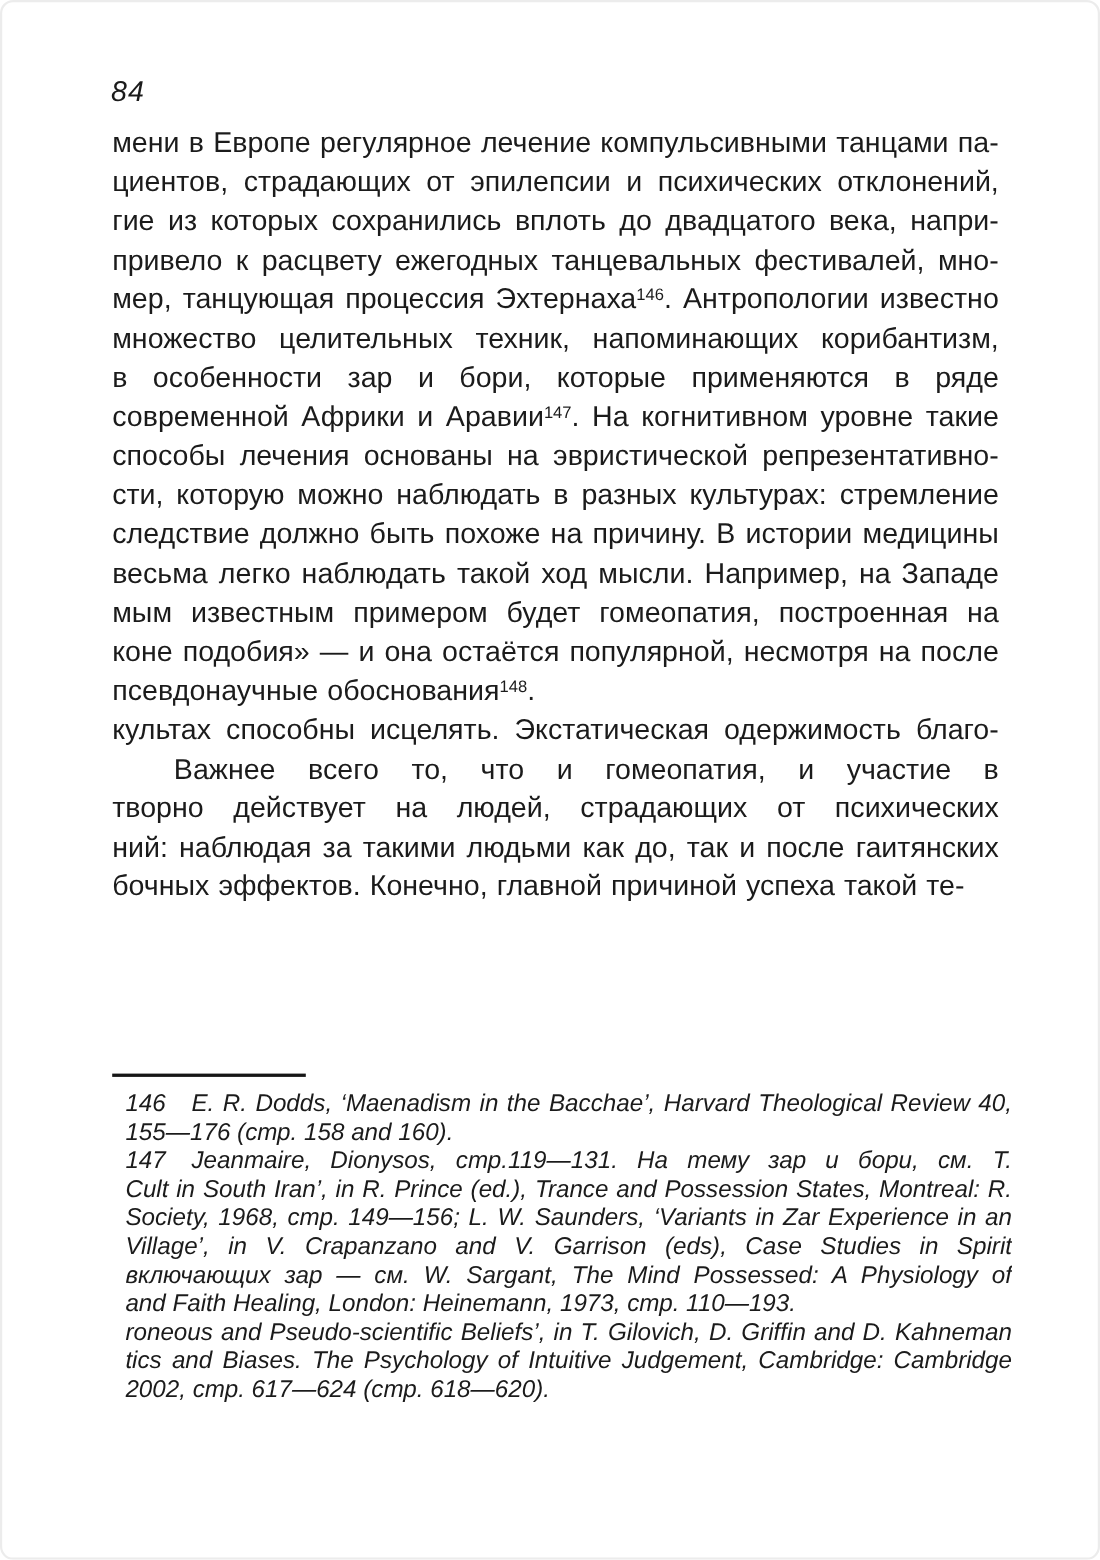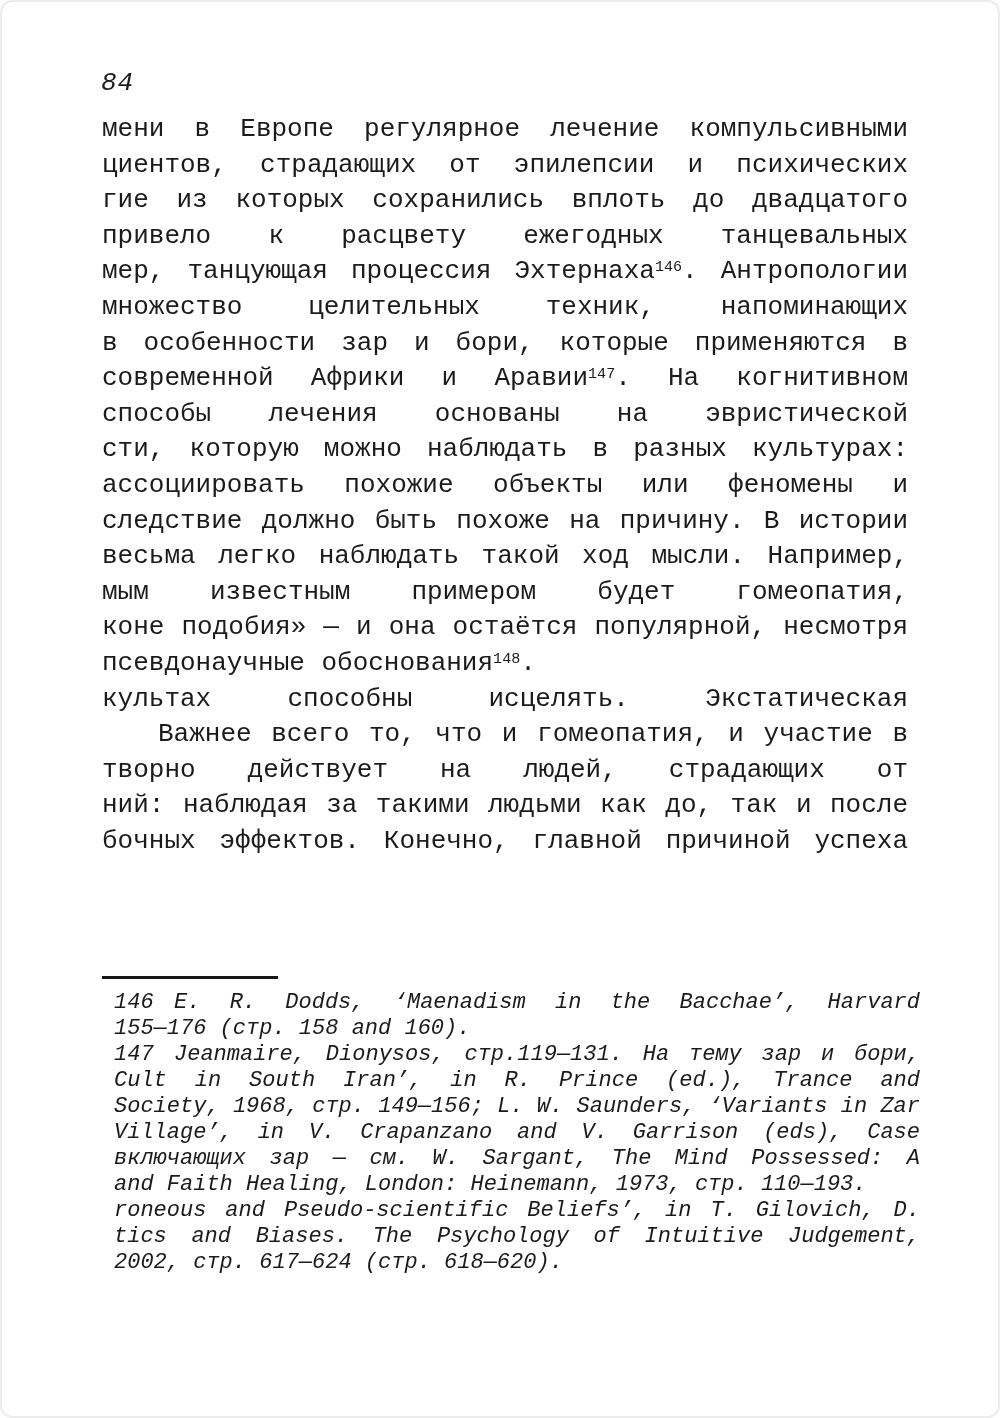--- a/index.html
+++ b/index.html
@@ -2,21 +2,21 @@
 <html><head>
 <meta charset="utf-8">
 <style>
   html, body { margin: 0; padding: 0; background: #ffffff; }
   .page {
     position: relative;
     width: 1000px;
     height: 1418px;
     background: #ffffff;
     color: #1b1b1b;
-    font-family: Liberation Mono, monospace;
+    font-family: Liberation Sans, sans-serif;
     box-sizing: border-box;
     border: 2px solid #ececec;
     border-radius: 12px;
     overflow: hidden;
     padding-left: 28px;
   }
   .page-number {
     position: absolute;
     left: 99px;
     top: 66px;
@@ -87,21 +87,20 @@
         <div class="line">мени в Европе регулярное лечение компульсивными танцами па-</div>
         <div class="line">циентов, страдающих от эпилепсии и психических отклонений,</div>
         <div class="line">гие из которых сохранились вплоть до двадцатого века, напри-</div>
         <div class="line">привело к расцвету ежегодных танцевальных фестивалей, мно-</div>
         <div class="line">мер, танцующая процессия Эхтернаха<sup>146</sup>. Антропологии известно</div>
         <div class="line">множество целительных техник, напоминающих корибантизм,</div>
         <div class="line">в особенности зар и бори, которые применяются в ряде областей</div>
         <div class="line">современной Африки и Аравии<sup>147</sup>. На когнитивном уровне такие</div>
         <div class="line">способы лечения основаны на эвристической репрезентативно-</div>
         <div class="line">сти, которую можно наблюдать в разных культурах: стремление</div>
-        <div class="line">ассоциировать похожие объекты или феномены и полагать, что</div>
         <div class="line">следствие должно быть похоже на причину. В истории медицины</div>
         <div class="line">весьма легко наблюдать такой ход мысли. Например, на Западе са-</div>
         <div class="line">мым известным примером будет гомеопатия, построенная на «за-</div>
         <div class="line">коне подобия» — и она остаётся популярной, несмотря на после</div>
         <div class="line last">псевдонаучные обоснования<sup>148</sup>.</div>
       </div>
       <div>
         <div class="line">культах способны исцелять. Экстатическая одержимость благо-</div>
         <div class="line indent">Важнее всего то, что и гомеопатия, и участие в экстатических</div>
         <div class="line">творно действует на людей, страдающих от психических отклоне-</div>

